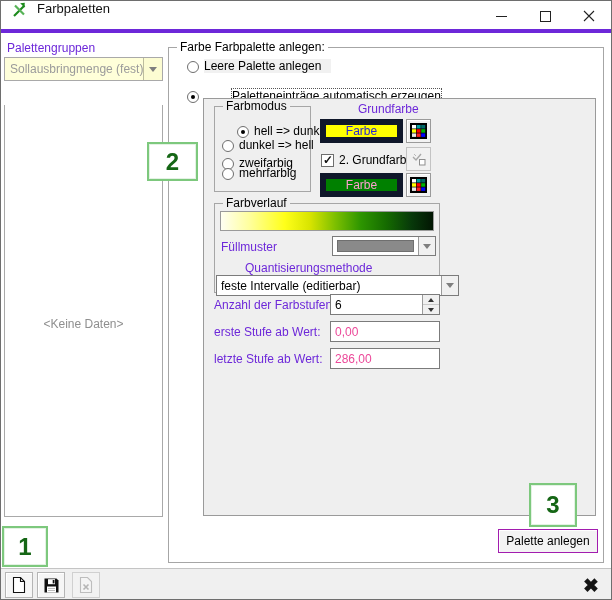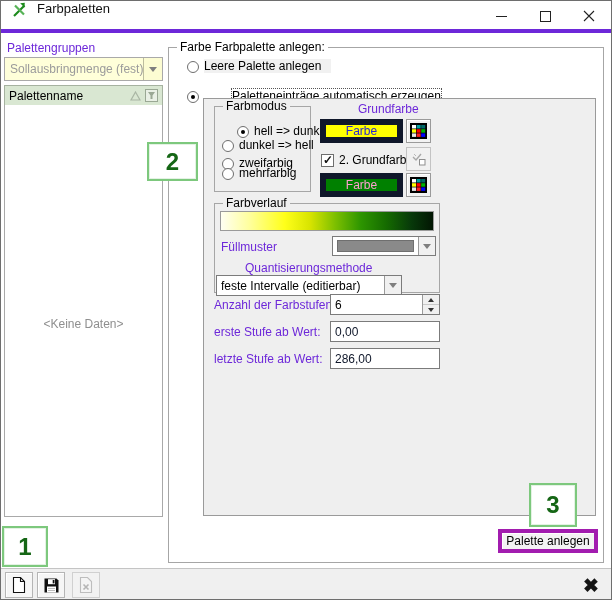--- a/index.html
+++ b/index.html
@@ -58,31 +58,31 @@
   .checkbox.checked::after { content:"✓"; position:absolute; left:1px; top:-2px; font-size:12px; font-weight:bold; color:#111; }
   #verlauf-box { left:10px; top:104px; width:226px; height:90px; }
   #gradient-bar { position:absolute; left:5px; top:7px; width:214px; height:20px; border:1px solid #9a9a9a;
     background:linear-gradient(90deg,#fffff2 0%,#ffff99 14%,#ffff1a 30%,#d8e400 42%,#7cbf00 54%,#2d9500 66%,#156b00 78%,#07380a 90%,#021603 100%); }
   .combo { position:absolute; background:#fff; border:1px solid #7b7b7b; display:flex; align-items:center; }
   .combo .val { flex:1; padding-left:4px; font-size:12px; white-space:nowrap; overflow:hidden; }
   .combo .arrow-btn { width:17px; align-self:stretch; border-left:1px solid #9a9a9a; background:#f0f0f0;
     display:flex; align-items:center; justify-content:center; }
   #fill-swatch { flex:1; height:12px; margin:0 4px; background:#8a8a8a; border:1px solid #6f6f6f; }
   .field-input { position:absolute; width:110px; height:21px; background:#fff; border:1px solid #7b7b7b;
-    font-size:12px; padding-left:4px; color:#0f172a; }
+    font-size:12px; padding-left:4px; color:#ec4899; }
   #spinbox { position:absolute; left:126px; top:195px; width:110px; height:21px; background:#fff; border:1px solid #7b7b7b; display:flex; }
   #spinbox input { flex:1; border:none; outline:none; font-size:12px; padding-left:4px; min-width:0; }
   #spin-btns { width:17px; border-left:1px solid #9a9a9a; display:flex; flex-direction:column; }
   #spin-btns .sb { flex:1; background:#f0f0f0; display:flex; align-items:center; justify-content:center; }
   #spin-btns .sb:first-child { border-bottom:1px solid #c9c9c9; }
   .tri-up-s { width:0; height:0; border-left:3px solid transparent; border-right:3px solid transparent; border-bottom:4px solid #333; }
   .tri-down-s { width:0; height:0; border-left:3px solid transparent; border-right:3px solid transparent; border-top:4px solid #333; }
   
   #create-btn { position:absolute; left:497px; top:528px; width:100px; height:24px;
-    background:#f3f3f3; border:4px solid #a21caf; box-shadow:inset 1px 1px 0 #fff; font-size:12px;
+    background:#f3f3f3; border:1px solid #a21caf; box-shadow:inset 1px 1px 0 #fff; font-size:12px;
     display:flex; align-items:center; justify-content:center; }
   .callout { position:absolute; background:#fff; border:2px solid #7dc87d; z-index:50;
     display:flex; align-items:center; justify-content:center;
     font-size:24px; font-weight:bold; color:#156615; box-shadow:0 0 0 1px #e4f2e4 inset; }
   #callout-1 { left:1px; top:525px; width:46px; height:41px; }
   #callout-2 { left:146px; top:141px; width:51px; height:39px; }
   #callout-3 { left:528px; top:482px; width:48px; height:44px; }
   
   #toolbar { position:absolute; left:0; top:567px; width:100%; height:33px; background:#f0f0f0; border-top:1px solid #c4c4c4; }
   .tb-btn { position:absolute; top:3px; width:28px; height:26px; background:#f6f6f6;
@@ -118,31 +118,20 @@
     </div>
   </div>
 
   <span class="label" style="left:6px; top:40px;">Palettengruppen</span>
   <div id="group-combo">
     <span class="val">Sollausbringmenge (fest)</span>
     <span class="arrow-btn">
         <span class="tri-down"></span>
       </span>
   </div>
-  <div id="list-header">
-    <span class="hdr-text">Palettenname</span>
-    <svg id="sort-icon" viewBox="0 0 11 10">
-      <path d="M5.5 1 L10 9 L1 9 Z" fill="none" stroke="#a9b6a4" stroke-width="1.2"></path>
-    </svg>
-    <span id="filter-icon">
-      <svg width="9" height="9" viewBox="0 0 9 9">
-          <path d="M1 1 H8 L5.5 4.5 V8 H3.5 V4.5 Z" fill="#9aa894"></path>
-        </svg>
-    </span>
-  </div>
   <div id="list-body">
     <div id="empty-text">&lt;Keine Daten&gt;</div>
   </div>
 
   <div class="groupbox" id="main-box">
     <span class="legend">Farbe Farbpalette anlegen:</span>
 
     <div class="radio-row" style="left:18px; top:10px;">
       <span class="radio"></span>
       <span class="radio-label row-hl">Leere Palette anlegen</span>
@@ -228,21 +217,21 @@
       <span class="legend">Farbverlauf</span>
       <div id="gradient-bar"></div>
       <span class="label" style="left:6px; top:36px;">Füllmuster</span>
       <div class="combo" style="left:117px; top:32px; width:104px; height:20px;">
         <span id="fill-swatch"></span>
         <span class="arrow-btn">
             <span class="tri-down"></span>
           </span>
       </div>
       <span class="label" style="left:6px; top:57px;margin-left:24px;">Quantisierungsmethode</span>
-      <div class="combo" style="left:1px; top:71px; width:186px; height:21px;">
+      <div class="combo" style="left:1px; top:71px; width:243px; height:21px;">
         <span class="val">feste Intervalle (editierbar)</span>
         <span class="arrow-btn">
             <span class="tri-down"></span>
           </span>
       </div>
     </div>
 
     <span class="label" style="left:10px; top:199px;">Anzahl der Farbstufen:</span>
     <div id="spinbox">
       <input value="6" style="">

